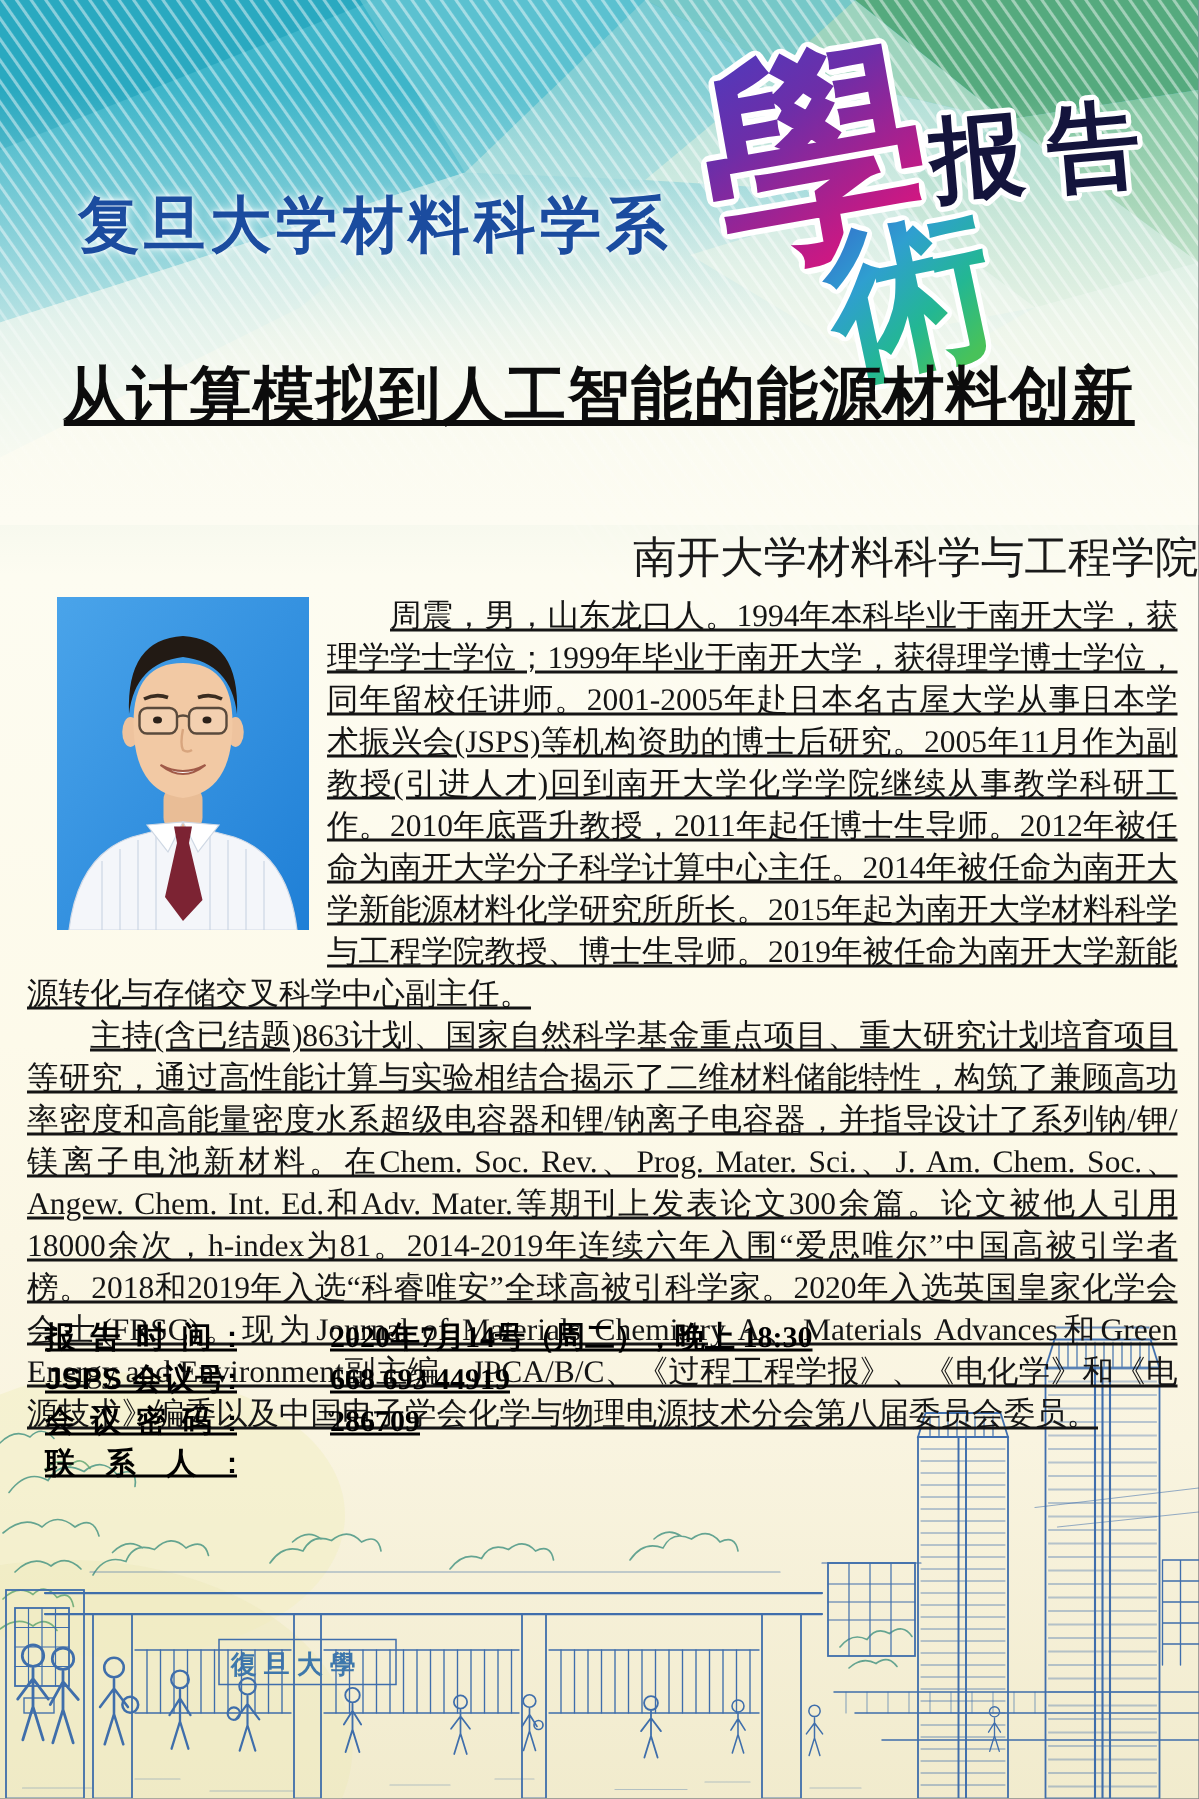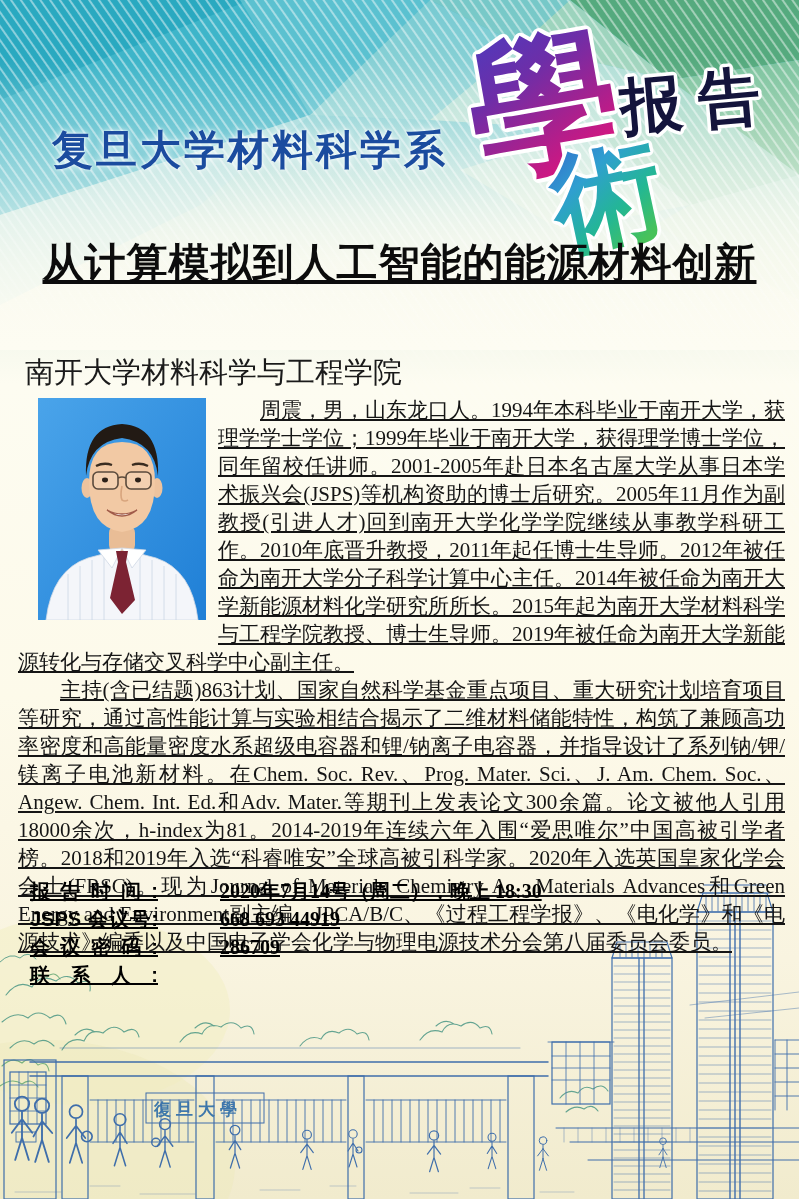--- a/index.html
+++ b/index.html
@@ -18,22 +18,22 @@
   .art-svg{position:absolute;left:448px;top:4px;width:352px;height:296px;overflow:visible;}
   .art-xue{font:700 150px "Liberation Serif",serif;}
   .art-shu{font:700 110px "Liberation Serif",serif;}
   .art-baogao{font:900 62px "Liberation Sans",sans-serif;letter-spacing:16px;}
   .title{
     position:absolute;left:0;right:0;top:238px;text-align:center;
     font:900 41px/1.25 "Liberation Sans",sans-serif;color:#0c0c0c;letter-spacing:1px;text-decoration:underline;
   }
   .speaker-name{position:absolute;left:0;right:0;top:320px;text-align:center;
     font:600 29px/1.2 "Liberation Serif",serif;color:#121212;}
-  .speaker-affil{position:absolute;left:0;right:0;top:355px;text-align:left;
-    font:400 29px/1.2 "Liberation Serif",serif;color:#1a1a1a;padding-left:25px;}
+  .speaker-affil{position:absolute;left:0;right:0;top:355px;text-align:right;
+    font:400 29px/1.2 "Liberation Serif",serif;color:#1a1a1a;}
   .bio{position:absolute;left:18px;right:14px;top:396px;
     font:400 21px/28px "Liberation Serif",serif;color:#151515;text-align:justify;}
   .bio p{margin:0;text-indent:42px;text-decoration:underline;}
   .photo-wrap{float:left;width:168px;height:222px;margin:2px 12px 4px 20px;}
   .photo-wrap svg{display:block;width:168px;height:222px;}
   .details{position:absolute;left:30px;top:878px;}
   .detail-row{display:flex;height:28px;align-items:baseline;text-decoration:underline;}
   .detail-label{display:block;width:128px;font:700 20px "Liberation Sans",sans-serif;
     color:#000;text-align:justify;text-align-last:justify;}
   .detail-value{margin-left:62px;font:700 20px "Liberation Serif",serif;color:#000;white-space:pre;}

